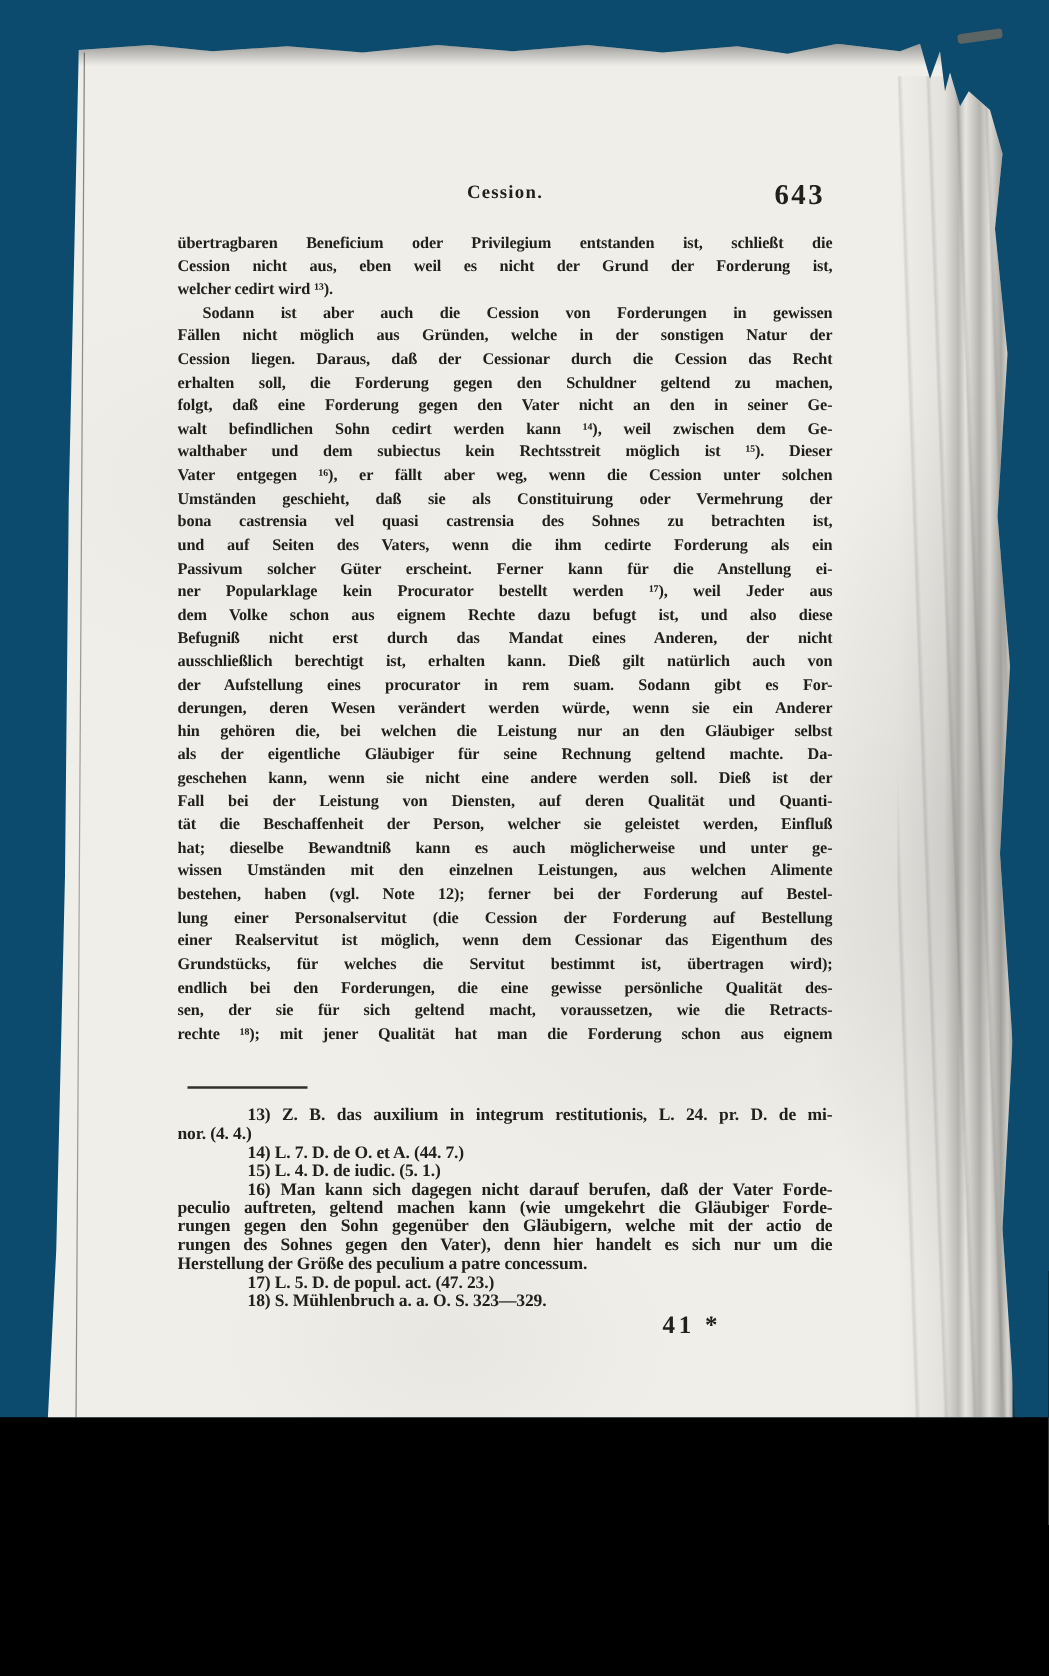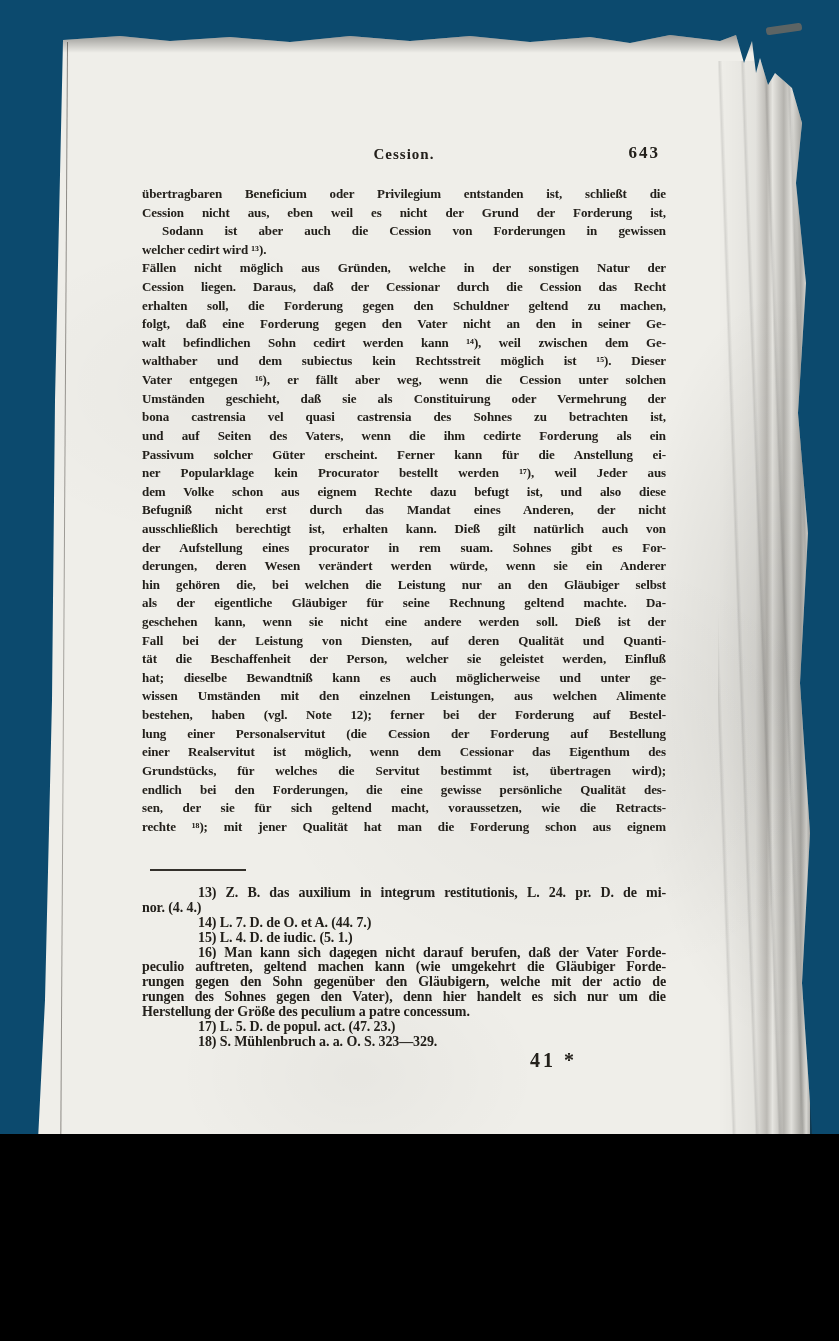--- a/index.html
+++ b/index.html
@@ -33,21 +33,21 @@
     background:
       linear-gradient(90deg,rgba(0,0,0,0) 0%,rgba(0,0,0,0.05) 40%,rgba(55,50,45,0.28) 52%,
         rgba(0,0,0,0.04) 58%,rgba(45,42,38,0.30) 70%,rgba(0,0,0,0.06) 78%,
         rgba(40,38,34,0.34) 88%,rgba(0,0,0,0.10) 94%,rgba(30,28,26,0.40) 100%),
       repeating-linear-gradient(88deg,rgba(0,0,0,0) 0px,rgba(0,0,0,0) 18px,rgba(0,0,0,0.10) 20px,rgba(0,0,0,0) 23px);}
   
   .ink{color:#23201b;}
   .header-row{position:absolute;left:112px;top:113px;width:524px;height:22px;}
   .header-title{position:absolute;left:0;width:100%;text-align:center;
     font-size:15px;font-weight:bold;letter-spacing:1px;}
-  .page-num{position:absolute;right:6px;top:-3px;font-size:17px;font-weight:bold;letter-spacing:2px;text-align:right;}
+  .page-num{position:absolute;right:6px;top:-3px;font-size:23px;font-weight:bold;letter-spacing:2px;text-align:right;}
   .body-block{position:absolute;left:112px;top:153px;width:524px;}
   .bline{height:18.62px;overflow:hidden;font-size:13px;font-weight:bold;letter-spacing:-0.1px;
     text-align:justify;text-align-last:justify;white-space:nowrap;}
   .bline.end{text-align-last:left;}
   .bline.ind{padding-left:20px;}
   .fn-rule{position:absolute;left:120px;top:836px;width:96px;height:2px;background:#33302b;}
   .fn-block{position:absolute;left:112px;top:852px;width:524px;}
   .fline{height:14.9px;overflow:hidden;font-size:14px;font-weight:bold;letter-spacing:-0.1px;
     text-align:justify;text-align-last:justify;white-space:nowrap;}
   .fline.end{text-align-last:left;}
@@ -71,38 +71,38 @@
     <div class="edge-crease"></div>
 
     <div class="header-row ink">
       <div class="header-title">Cession.</div>
       <div class="page-num">643</div>
     </div>
 
     <div class="body-block ink">
         <div class="bline">übertragbaren Beneficium oder Privilegium entstanden ist, schließt die</div>
         <div class="bline">Cession nicht aus, eben weil es nicht der Grund der Forderung ist,</div>
+        <div class="bline end">welcher cedirt wird ¹³).</div>
         <div class="bline ind">Sodann ist aber auch die Cession von Forderungen in gewissen</div>
-        <div class="bline end">welcher cedirt wird ¹³).</div>
         <div class="bline">Fällen nicht möglich aus Gründen, welche in der sonstigen Natur der</div>
         <div class="bline">Cession liegen. Daraus, daß der Cessionar durch die Cession das Recht</div>
         <div class="bline">erhalten soll, die Forderung gegen den Schuldner geltend zu machen,</div>
         <div class="bline">folgt, daß eine Forderung gegen den Vater nicht an den in seiner Ge-</div>
         <div class="bline">walt befindlichen Sohn cedirt werden kann ¹⁴), weil zwischen dem Ge-</div>
         <div class="bline">walthaber und dem subiectus kein Rechtsstreit möglich ist ¹⁵). Dieser</div>
         <div class="bline">Vater entgegen ¹⁶), er fällt aber weg, wenn die Cession unter solchen</div>
         <div class="bline">Umständen geschieht, daß sie als Constituirung oder Vermehrung der</div>
         <div class="bline">bona castrensia vel quasi castrensia des Sohnes zu betrachten ist,</div>
         <div class="bline">und auf Seiten des Vaters, wenn die ihm cedirte Forderung als ein</div>
         <div class="bline">Passivum solcher Güter erscheint. Ferner kann für die Anstellung ei-</div>
         <div class="bline">ner Popularklage kein Procurator bestellt werden ¹⁷), weil Jeder aus</div>
         <div class="bline">dem Volke schon aus eignem Rechte dazu befugt ist, und also diese</div>
         <div class="bline">Befugniß nicht erst durch das Mandat eines Anderen, der nicht</div>
         <div class="bline">ausschließlich berechtigt ist, erhalten kann. Dieß gilt natürlich auch von</div>
-        <div class="bline">der Aufstellung eines procurator in rem suam. Sohnes gibt es For-</div>
+        <div class="bline">der Aufstellung eines procurator in rem suam. Sodann gibt es For-</div>
         <div class="bline">derungen, deren Wesen verändert werden würde, wenn sie ein Anderer</div>
         <div class="bline">hin gehören die, bei welchen die Leistung nur an den Gläubiger selbst</div>
         <div class="bline">als der eigentliche Gläubiger für seine Rechnung geltend machte. Da-</div>
         <div class="bline">geschehen kann, wenn sie nicht eine andere werden soll. Dieß ist der</div>
         <div class="bline">Fall bei der Leistung von Diensten, auf deren Qualität und Quanti-</div>
         <div class="bline">tät die Beschaffenheit der Person, welcher sie geleistet werden, Einfluß</div>
         <div class="bline">hat; dieselbe Bewandtniß kann es auch möglicherweise und unter ge-</div>
         <div class="bline">wissen Umständen mit den einzelnen Leistungen, aus welchen Alimente</div>
         <div class="bline">bestehen, haben (vgl. Note 12); ferner bei der Forderung auf Bestel-</div>
         <div class="bline">lung einer Personalservitut (die Cession der Forderung auf Bestellung</div>

